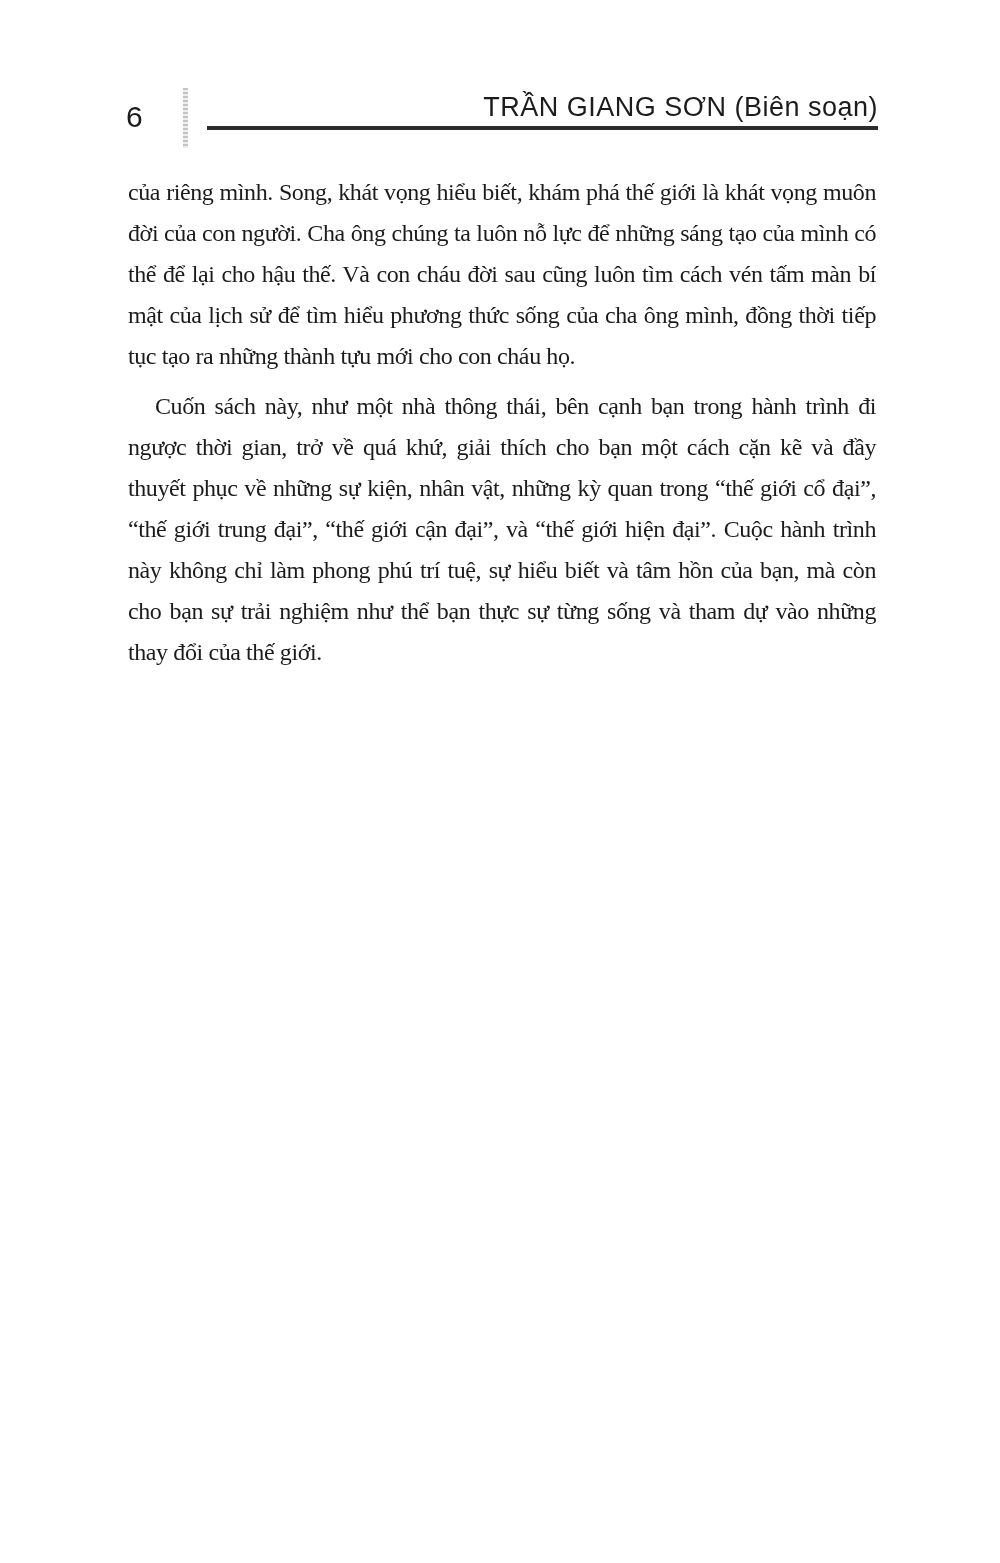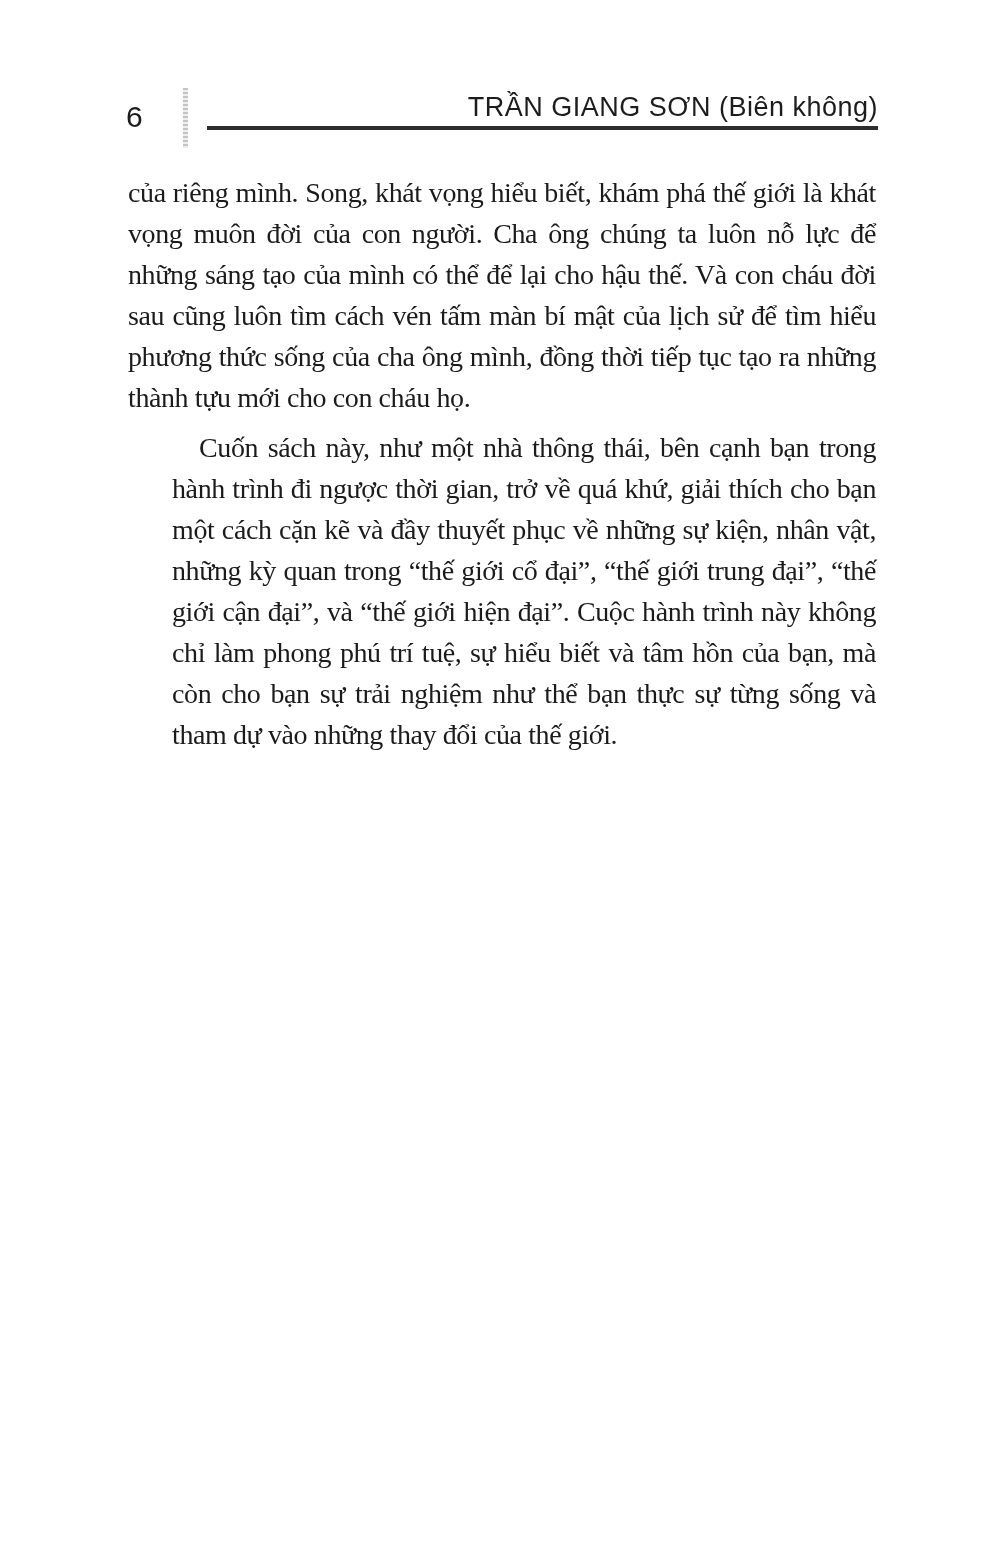--- a/index.html
+++ b/index.html
@@ -59,44 +59,43 @@
     background: #2d2d2d;
   }
 
   
   .body-text {
     position: absolute;
     left: 128px;
     top: 172px;
     width: 748px;
     font-family: "Liberation Serif", serif;
-    font-size: 28px;
+    font-size: 24px;
     line-height: 41px;
     letter-spacing: -0.4px;
     color: #1b1b1b;
     text-align: justify;
   }
   .body-text p {
     margin: 0 0 9px 0;
   }
   .body-text p.indent {
     text-indent: 27px;
-    margin-left: 44px;
   }
 </style>
 </head>
 <body>
 
 <div class="page">
 
   <div class="page-number">6</div>
 
   <div class="dotted-divider"></div>
 
-  <div class="header-title">TRẦN GIANG SƠN (Biên không)</div>
+  <div class="header-title">TRẦN GIANG SƠN (Biên soạn)</div>
 
   <div class="header-rule"></div>
 
   <div class="body-text">
     <p>của riêng mình. Song, khát vọng hiểu biết, khám phá thế giới là khát vọng muôn đời của con người. Cha ông chúng ta luôn nỗ lực để những sáng tạo của mình có thể để lại cho hậu thế. Và con cháu đời sau cũng luôn tìm cách vén tấm màn bí mật của lịch sử để tìm hiểu phương thức sống của cha ông mình, đồng thời tiếp tục tạo ra những thành tựu mới cho con cháu họ.</p>
     <p class="indent">Cuốn sách này, như một nhà thông thái, bên cạnh bạn trong hành trình đi ngược thời gian, trở về quá khứ, giải thích cho bạn một cách cặn kẽ và đầy thuyết phục về những sự kiện, nhân vật, những kỳ quan trong “thế giới cổ đại”, “thế giới trung đại”, “thế giới cận đại”, và “thế giới hiện đại”. Cuộc hành trình này không chỉ làm phong phú trí tuệ, sự hiểu biết và tâm hồn của bạn, mà còn cho bạn sự trải nghiệm như thể bạn thực sự từng sống và tham dự vào những thay đổi của thế giới.</p>
   </div>
 
 </div>
 

